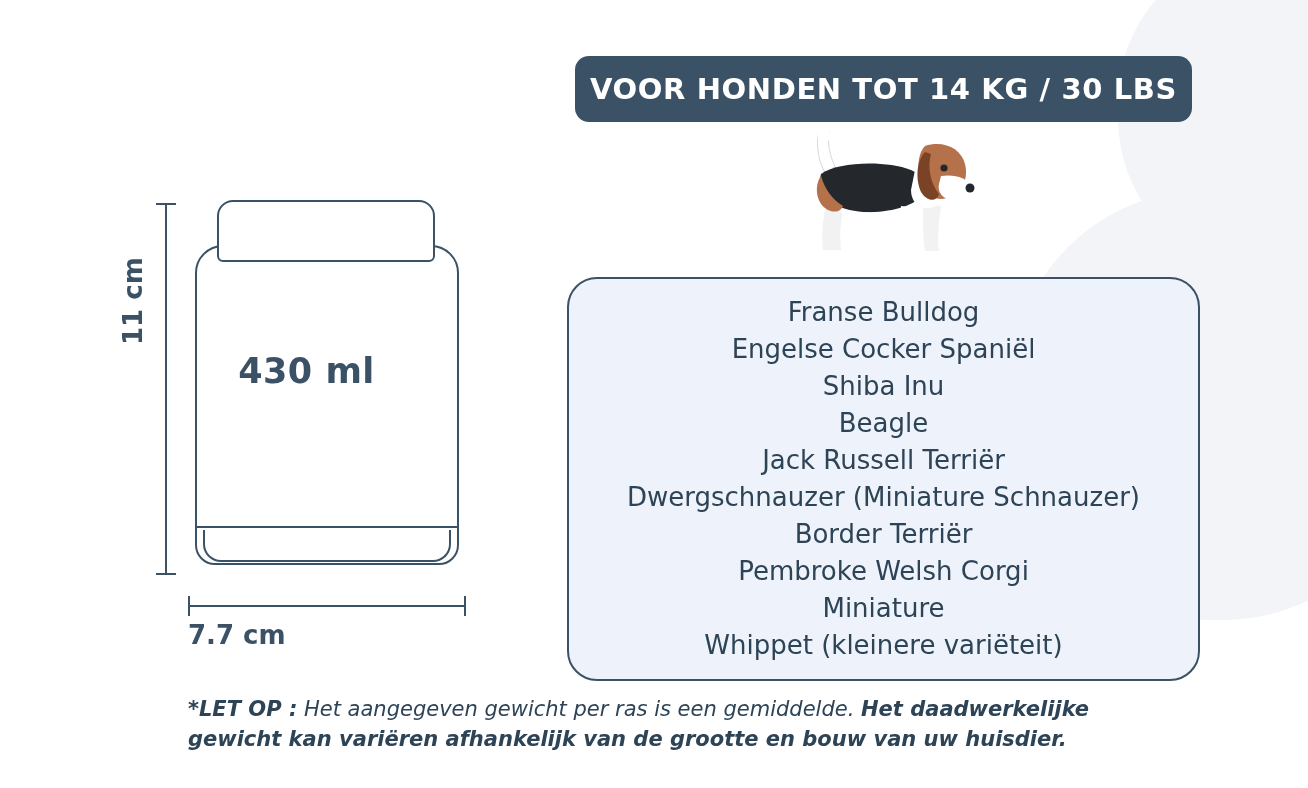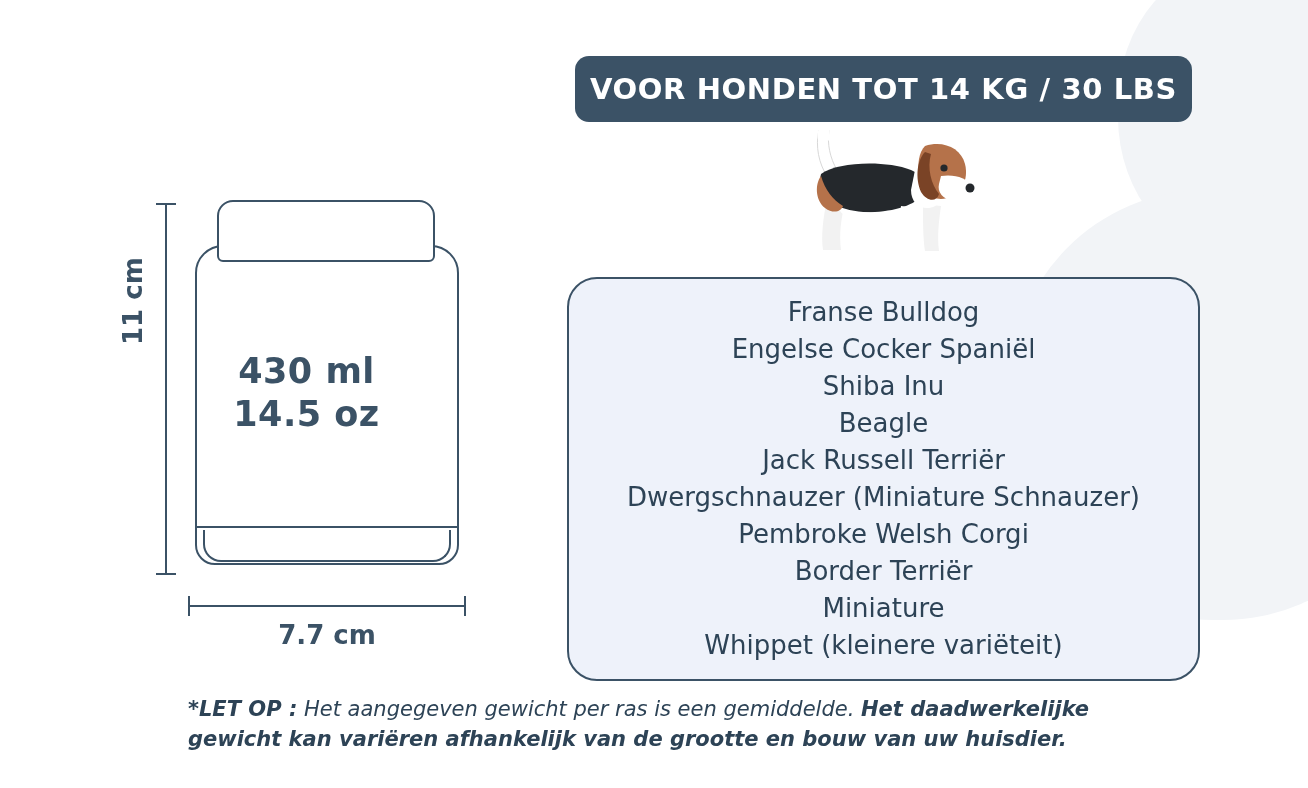--- a/index.html
+++ b/index.html
@@ -147,21 +147,21 @@
     height: 20px;
     background: #3b5266;
   }
   .dim-h::before { left: 0; }
   .dim-h::after  { right: 0; }
   .dim-h-label {
     position: absolute;
     left: 68px;
     top: 435px;
     width: 278px;
-    text-align: center;
+    text-align: left;
     font-size: 26px;
     font-weight: 600;
     color: #3b5266;
   }
 
   
   .title-banner {
     position: absolute;
     left: 575px;
     top: 56px;
@@ -243,21 +243,20 @@
     <div class="dim-v"></div>
     <div class="dim-v-label">11 cm</div>
 
     <div class="jar">
       <div class="jar-body"></div>
       <div class="jar-lid"></div>
       <div class="jar-seam"></div>
       <div class="jar-base"></div>
       <div class="jar-volume">
         <div>430 ml</div>
-        <div>14.5 oz</div>
       </div>
     </div>
 
     <div class="dim-h"></div>
     <div class="dim-h-label">7.7 cm</div>
   </div>
 
   <div class="title-banner">
     <span class="title-banner-text">VOOR HONDEN TOT 14 KG / 30 LBS</span>
   </div>
@@ -295,22 +294,22 @@
     </svg>
   </div>
 
   <div class="breed-card">
     <div class="breed-item">Franse Bulldog</div>
     <div class="breed-item">Engelse Cocker Spaniël</div>
     <div class="breed-item">Shiba Inu</div>
     <div class="breed-item">Beagle</div>
     <div class="breed-item">Jack Russell Terriër</div>
     <div class="breed-item">Dwergschnauzer (Miniature Schnauzer)</div>
+    <div class="breed-item">Border Terriër</div>
     <div class="breed-item">Pembroke Welsh Corgi</div>
-    <div class="breed-item">Border Terriër</div>
     <div class="breed-item">Miniature</div>
     <div class="breed-item">Whippet (kleinere variëteit)</div>
   </div>
 
   <div class="footnote">
     <b>*LET OP :</b><span> Het aangegeven gewicht per ras is een gemiddelde. </span><b>Het daadwerkelijke gewicht kan variëren afhankelijk van de grootte en bouw van uw huisdier.</b>
   </div>
 
 </div>
 

